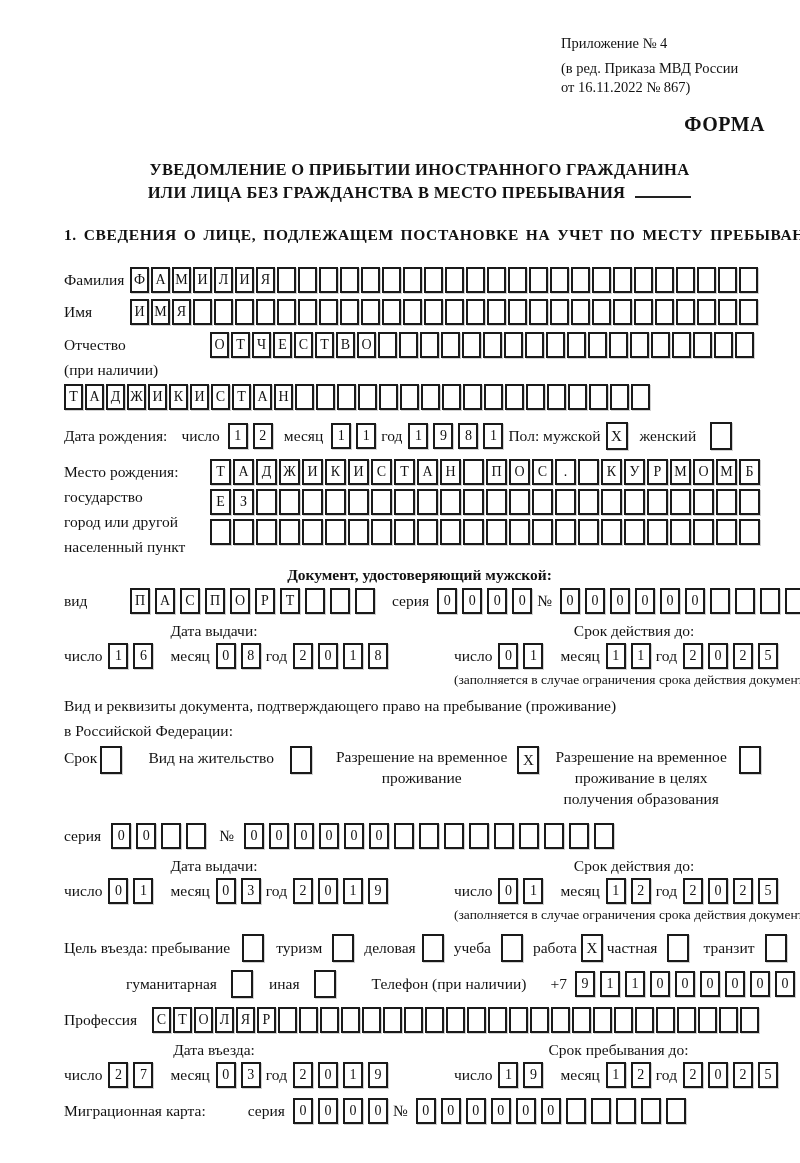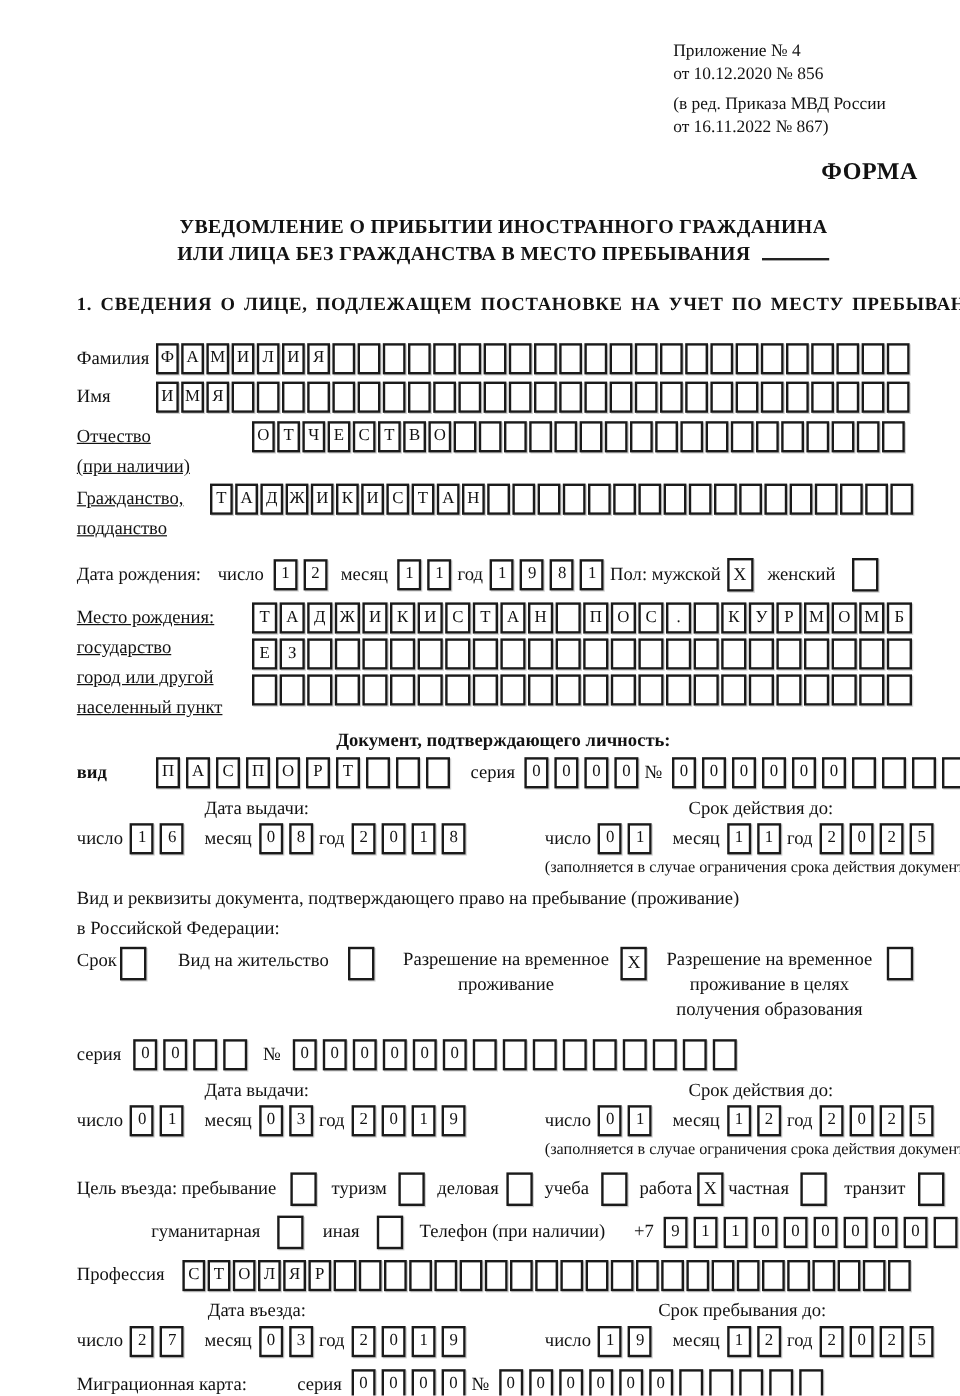--- a/index.html
+++ b/index.html
@@ -15,39 +15,38 @@
   .sect{font-weight:bold;font-size:15.5px;margin-top:22px;letter-spacing:.6px;word-spacing:2.5px;white-space:nowrap;}
   
   .cells{display:inline-flex;align-items:center;flex:none;}
   .cell{display:inline-flex;flex:none;width:15px;height:22px;border:2px solid #1a1a1a;margin-right:2px;align-items:center;justify-content:center;font-size:14px;box-shadow:1px 1px 0 rgba(0,0,0,.18);}
   .cells.wide .cell{width:17px;}
   .cells.date .cell{width:16px;margin-right:5px;}
   .cells.check .cell{width:18px;height:24px;margin-right:0;font-size:15px;}
   
   .frow{display:flex;align-items:center;margin-top:5px;}
   .frow.top{align-items:flex-start;}
-  .lblcol{flex:none;font-size:15.5px;line-height:25px;text-decoration:underline;}
+  .lblcol{flex:none;font-size:15.5px;line-height:25px;}
   .dvblk{display:flex;margin-top:8px;}
   .dvcol{display:flex;flex-direction:column;}
   .dvcol .dvt{font-size:15.5px;text-align:center;}
   .dvcells{display:flex;align-items:center;margin-top:3px;}
   .dvcells .lbl{margin-right:6px;}
   .dvcells .gap{width:12px;flex:none;}
   .note{font-size:13.5px;margin-top:3px;white-space:nowrap;}
   .dochdr{text-align:center;font-weight:bold;font-size:15.5px;margin-top:7px;}
   .permtxt{font-size:15.5px;line-height:21px;text-align:center;}
 </style>
 </head>
 <body>
 
 <div class="page">
 
   <div class="hdr">
     <div>Приложение № 4</div>
-    <div>от 10.12.2020 № 856</div>
     <div class="grp2">(в ред. Приказа МВД России</div>
     <div>от 16.11.2022 № 867)</div>
   </div>
   <div class="forma">ФОРМА</div>
 
   <div class="title">
     <div>УВЕДОМЛЕНИЕ О ПРИБЫТИИ ИНОСТРАННОГО ГРАЖДАНИНА</div>
     <div><span>ИЛИ ЛИЦА БЕЗ ГРАЖДАНСТВА В МЕСТО ПРЕБЫВАНИЯ</span><span class="blank-line"></span></div>
   </div>
 
@@ -153,23 +152,20 @@
         <span class="cell"></span>
         <span class="cell"></span>
         <span class="cell"></span>
         <span class="cell"></span>
         <span class="cell"></span>
         <span class="cell"></span>
       </span>
   </div>
 
   <div class="frow top" style="margin-top:2px;">
-    <span class="lblcol" style="width:111px;">
-      <span>Гражданство,</span><br><span>подданство</span>
-    </span>
     <span class="cells">
         <span class="cell">Т</span>
         <span class="cell">А</span>
         <span class="cell">Д</span>
         <span class="cell">Ж</span>
         <span class="cell">И</span>
         <span class="cell">К</span>
         <span class="cell">И</span>
         <span class="cell">С</span>
         <span class="cell">Т</span>
@@ -306,23 +302,23 @@
           <span class="cell"></span>
           <span class="cell"></span>
           <span class="cell"></span>
           <span class="cell"></span>
           <span class="cell"></span>
           <span class="cell"></span>
         </div>
     </span>
   </div>
 
-  <div class="dochdr">Документ, подтверждающего личность:</div>
+  <div class="dochdr">Документ, удостоверяющий мужской:</div>
   <div class="frow" style="margin-top:4px;">
-    <span class="lbl" style="width:66px;flex:none;font-weight:bold;">вид</span>
+    <span class="lbl" style="width:66px;flex:none;">вид</span>
     <span class="cells date">
         <span class="cell">П</span>
         <span class="cell">А</span>
         <span class="cell">С</span>
         <span class="cell">П</span>
         <span class="cell">О</span>
         <span class="cell">Р</span>
         <span class="cell">Т</span>
         <span class="cell"></span>
         <span class="cell"></span>
@@ -536,21 +532,21 @@
   </div>
   <div class="frow" style="margin-top:8px;">
     <span class="lbl" style="margin-left:62px;">гуманитарная</span>
     <span class="cells check" style="margin-left:14px;">
         <span class="cell"></span>
       </span>
     <span class="lbl" style="margin-left:16px;">иная</span>
     <span class="cells check" style="margin-left:14px;">
         <span class="cell"></span>
       </span>
-    <span class="lbl" style="margin-left:14px;">Телефон (при наличии)</span>
+    <span class="lbl" style="margin-left:36px;">Телефон (при наличии)</span>
     <span class="lbl" style="margin-left:24px;margin-right:8px;">+7</span>
     <span class="cells date">
         <span class="cell">9</span>
         <span class="cell">1</span>
         <span class="cell">1</span>
         <span class="cell">0</span>
         <span class="cell">0</span>
         <span class="cell">0</span>
         <span class="cell">0</span>
         <span class="cell">0</span>

